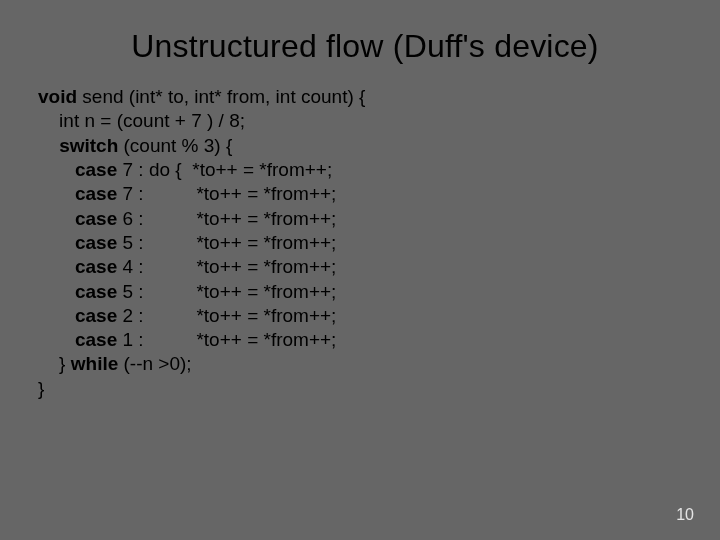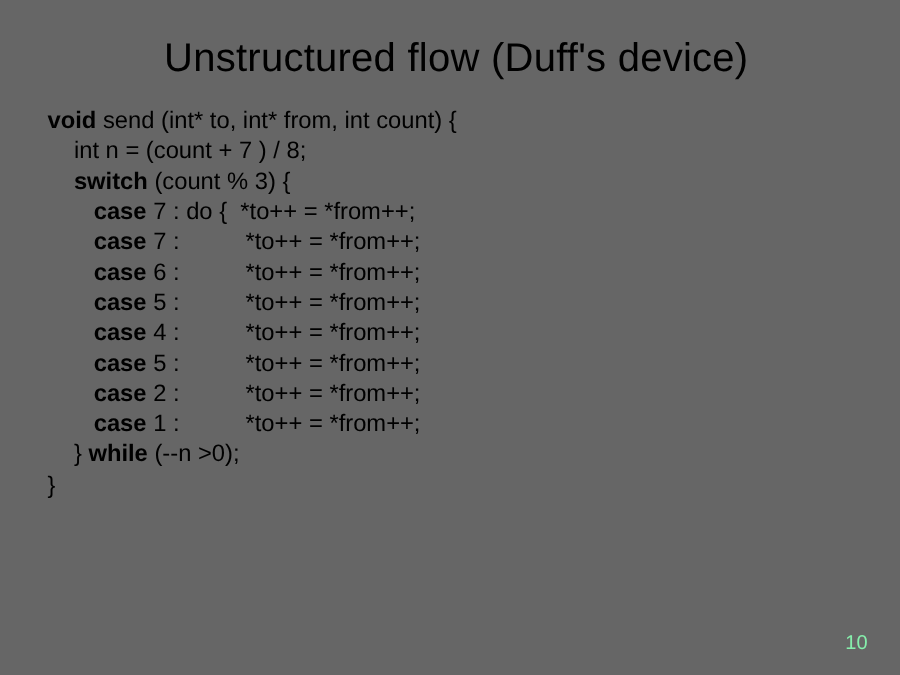--- a/index.html
+++ b/index.html
@@ -38,21 +38,21 @@
     font-size: 22px;
     font-weight: bold;
     margin-top: 8px;
     margin-left: 34px;
   }
   .pagenum {
     position: absolute;
     right: 26px;
     bottom: 16px;
     font-size: 16px;
-    color: #86efac;
+    color: #e5e5e5;
   }
 </style>
 </head>
 <body>
 
 <div class="slide">
   <div class="title">Unstructured flow (Duff's device)</div>
 
   <div class="code"><span class="kw">void</span><span> send (int* to, int* from, int count) {</span>
 <span>    int n = (count + 7 ) / 8;</span>

